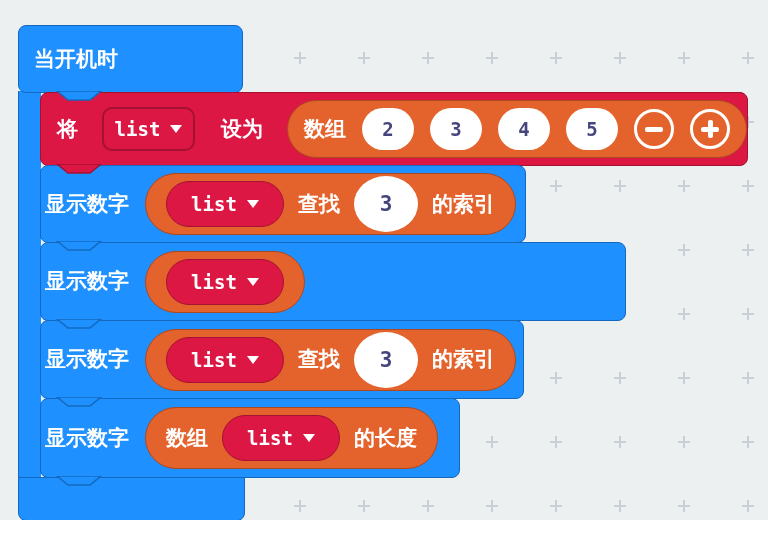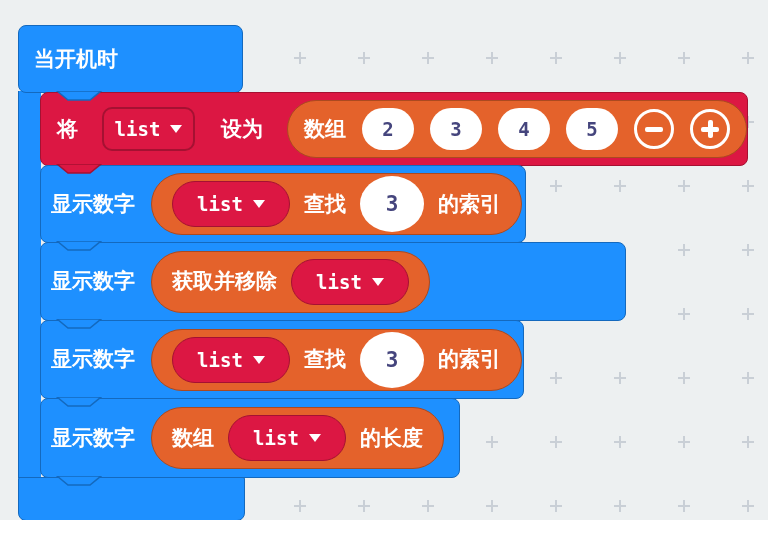--- a/index.html
+++ b/index.html
@@ -34,21 +34,21 @@
   }
 
   
   .row-red{
     left:40px;top:92px;width:708px;height:74px;
     background:var(--red);border:1px solid var(--red_border);border-radius:8px;
     padding-left:16px;
   }
   .row-blue{
     background:var(--blue);border:1px solid var(--blue_border);border-radius:8px;
-    padding-left:10px;left:40px;
+    padding-left:4px;left:40px;
   }
   .row2{top:165px;width:486px;height:78px;}
   .row3{top:242px;width:586px;height:79px;}
   .row4{top:320px;width:484px;height:79px;}
   .row5{top:398px;width:420px;height:80px;}
 
   
   .var-dropdown{
     margin-left:24px;width:104px;height:44px;box-sizing:border-box;
     border:2px solid var(--red_border);border-radius:10px;
@@ -236,21 +236,20 @@
       </div>
       <span class="lbl">查找</span>
       <div class="num-circle mono">3</div>
       <span class="lbl">的索引</span>
     </div>
   </div>
 
   <div class="block row-blue row3">
     <span class="lbl">显示数字</span>
     <div class="pill-orange">
-      <span class="lbl">获取并移除</span>
       <div class="pill-red mono">
         <span>list</span>
         <span class="arrow-down"></span>
       </div>
     </div>
   </div>
 
   <div class="block row-blue row4">
     <span class="lbl">显示数字</span>
     <div class="pill-orange">

